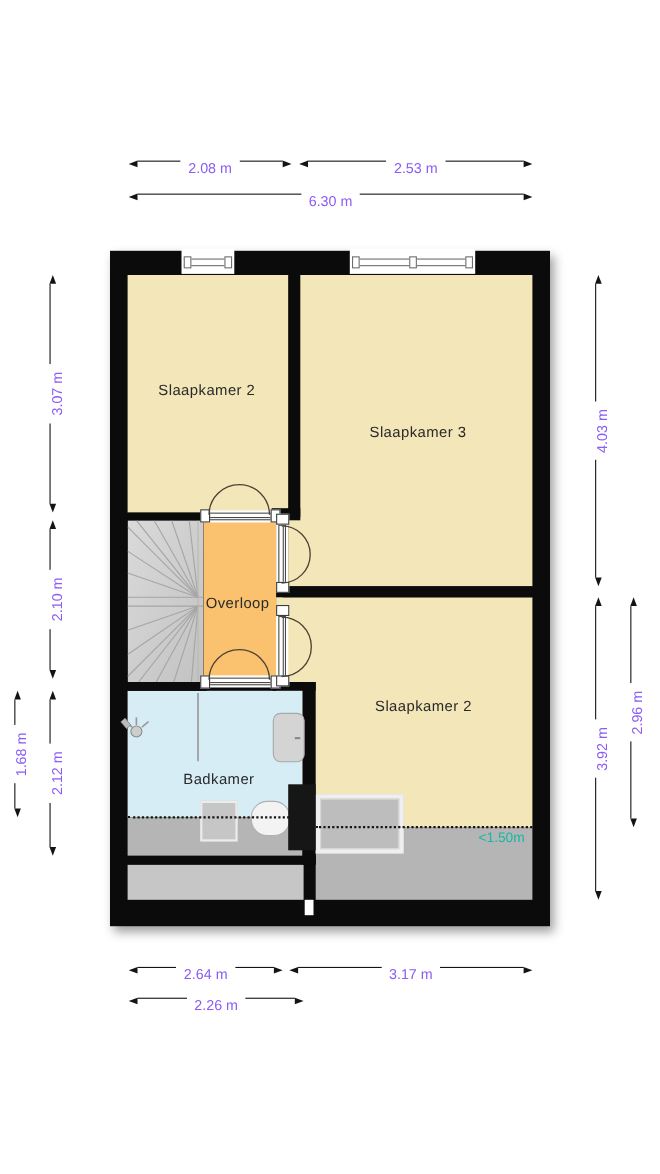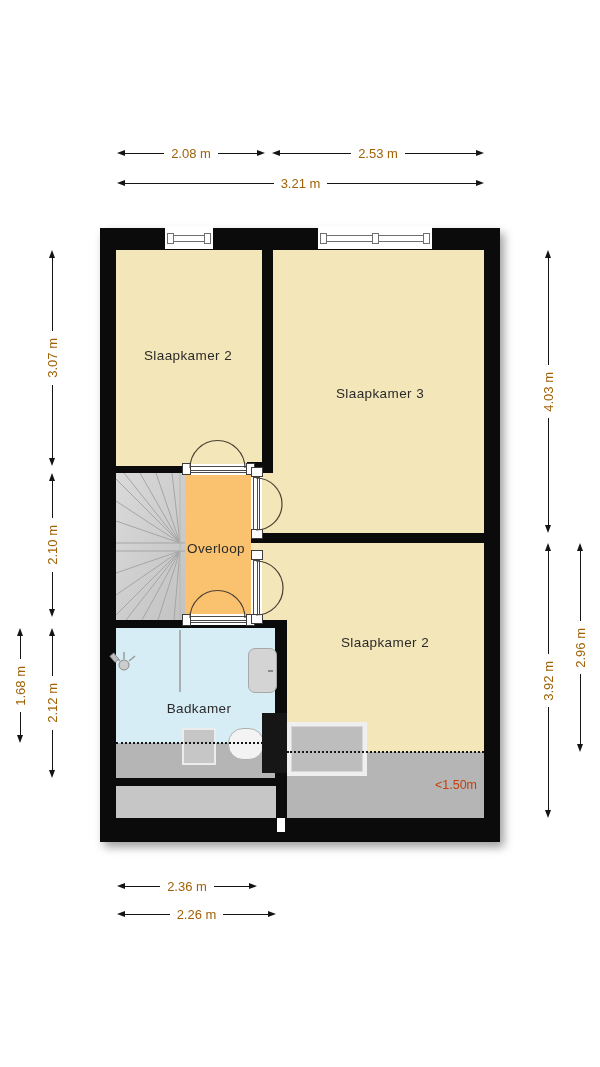--- a/index.html
+++ b/index.html
@@ -6,21 +6,21 @@
   #canvas{position:relative;width:600px;height:1067px;background:#ffffff;overflow:hidden;
           font-family:"Liberation Sans","DejaVu Sans",sans-serif;}
   
   #plan{position:absolute;left:100px;top:228px;width:400px;height:614px;background:#0b0b0b;
         box-shadow:4px 5px 9px rgba(0,0,0,.38);}
   .abs{position:absolute;}
   .floor{position:absolute;}
   .wall{position:absolute;background:#0b0b0b;}
   .room-label{position:absolute;transform:translate(-50%,-50%);font-size:13.5px;color:#2a2a2a;
               letter-spacing:.4px;white-space:nowrap;}
-  .small-note{position:absolute;font-size:12.5px;color:#c2410c;white-space:nowrap;margin-top:24px;}
+  .small-note{position:absolute;font-size:12.5px;color:#14b8a6;white-space:nowrap;}
   
   .window{position:absolute;background:#fff;top:-2px;height:23px;}
   .glazing{position:absolute;left:2px;right:2px;top:9px;height:5px;border-top:1px solid #6f6f6f;
            border-bottom:1px solid #6f6f6f;}
   .mullion{position:absolute;top:7px;width:5px;height:9px;background:#fff;border:1px solid #6f6f6f;}
   
   .door-gap{position:absolute;background:#fff;}
   .leaf{position:absolute;background:#fff;border:1px solid #4a4a4a;}
   .leaf-h::after{content:"";position:absolute;left:0;right:0;top:50%;height:1px;background:#4a4a4a;}
   .leaf-v::after{content:"";position:absolute;top:0;bottom:0;left:50%;width:1px;background:#4a4a4a;}
@@ -30,21 +30,21 @@
   
   .skylight{position:absolute;background:#bdbdbd;border:4px solid #efefef;
             box-shadow:inset 0 0 0 1px #d7d7d7;z-index:5;}
   .duct{position:absolute;background:#161616;z-index:7;}
   .toilet{position:absolute;background:#f3f3f3;border:1px solid #b0b0b0;border-radius:15px;z-index:6;}
   .radiator{position:absolute;background:#c6c6c6;border:2px solid #ececec;z-index:6;}
   .basin{position:absolute;background:#d4d4d4;border:1px solid #a8a8a8;border-radius:7px;}
   .basin::after{content:"";position:absolute;right:3px;top:50%;width:5px;height:2px;background:#8a8a8a;
                 transform:translateY(-50%);}
   
-  .dim{position:absolute;display:flex;align-items:center;color:#a16207;}
+  .dim{position:absolute;display:flex;align-items:flex-start;color:#8b5cf6;}
   .dim-h{height:14px;flex-direction:row;}
   .dim-v{width:14px;flex-direction:column;}
   .dl{flex:1;background:#141414;}
   .dim-h .dl{height:1px;}
   .dim-v .dl{width:1px;}
   .dim-label{font-size:13px;line-height:13px;white-space:nowrap;}
   .dim-h .dim-label{padding:0 7px;}
   .dim-v .dim-label{padding:7px 0;writing-mode:vertical-rl;transform:rotate(180deg);}
   .ah{width:0;height:0;}
   .ah-left{border-top:3.5px solid transparent;border-bottom:3.5px solid transparent;border-right:8px solid #141414;}
@@ -68,29 +68,36 @@
   <div class="dim dim-h" style="left:272px;top:146px;width:212px">
     <span class="ah ah-left"></span>
       <span class="dl"></span>
     <span class="dim-label">2.53 m</span>
     <span class="dl"></span>
       <span class="ah ah-right"></span>
   </div>
   <div class="dim dim-h" style="left:117px;top:176px;width:367px">
     <span class="ah ah-left"></span>
       <span class="dl"></span>
-    <span class="dim-label">3.21 m</span>
+    <span class="dim-label">6.30 m</span>
     <span class="dl"></span>
       <span class="ah ah-right"></span>
   </div>
 
   <div class="dim dim-h" style="left:117px;top:879px;width:140px">
     <span class="ah ah-left"></span>
       <span class="dl"></span>
-    <span class="dim-label">2.36 m</span>
+    <span class="dim-label">2.64 m</span>
+    <span class="dl"></span>
+      <span class="ah ah-right"></span>
+  </div>
+  <div class="dim dim-h" style="left:263px;top:879px;width:221px">
+    <span class="ah ah-left"></span>
+      <span class="dl"></span>
+    <span class="dim-label">3.17 m</span>
     <span class="dl"></span>
       <span class="ah ah-right"></span>
   </div>
   <div class="dim dim-h" style="left:117px;top:907px;width:159px">
     <span class="ah ah-left"></span>
       <span class="dl"></span>
     <span class="dim-label">2.26 m</span>
     <span class="dl"></span>
       <span class="ah ah-right"></span>
   </div>

